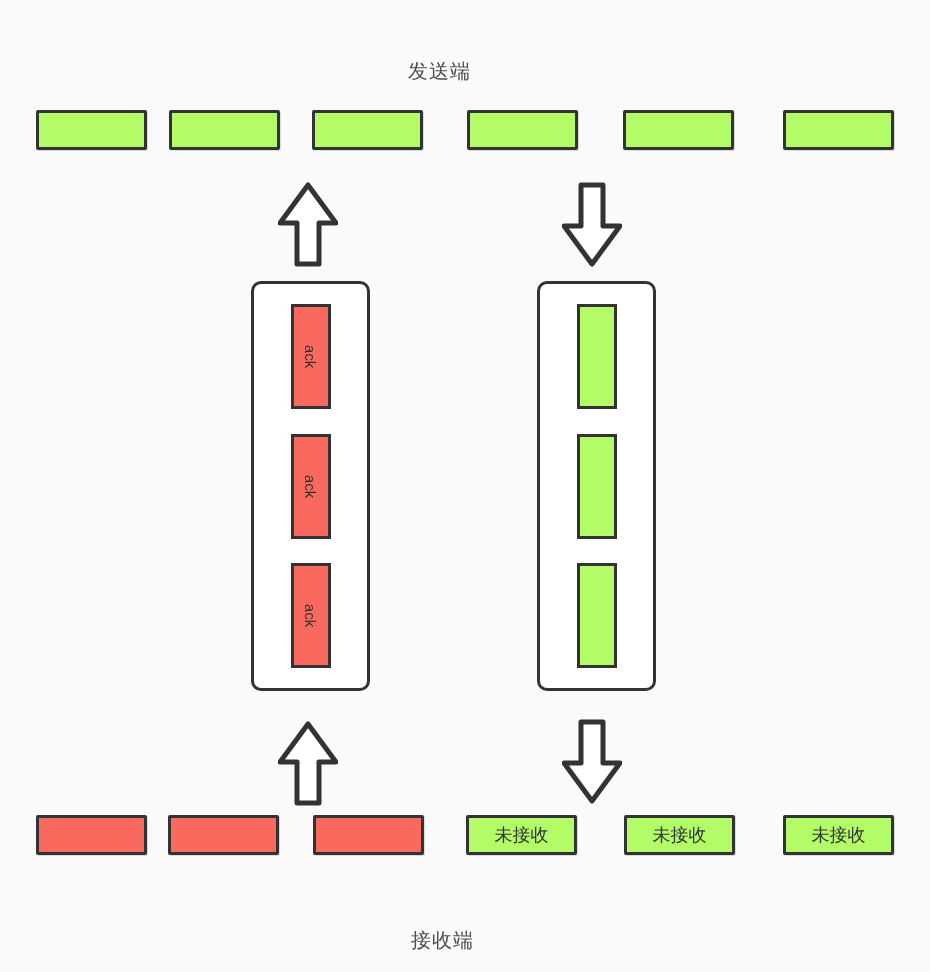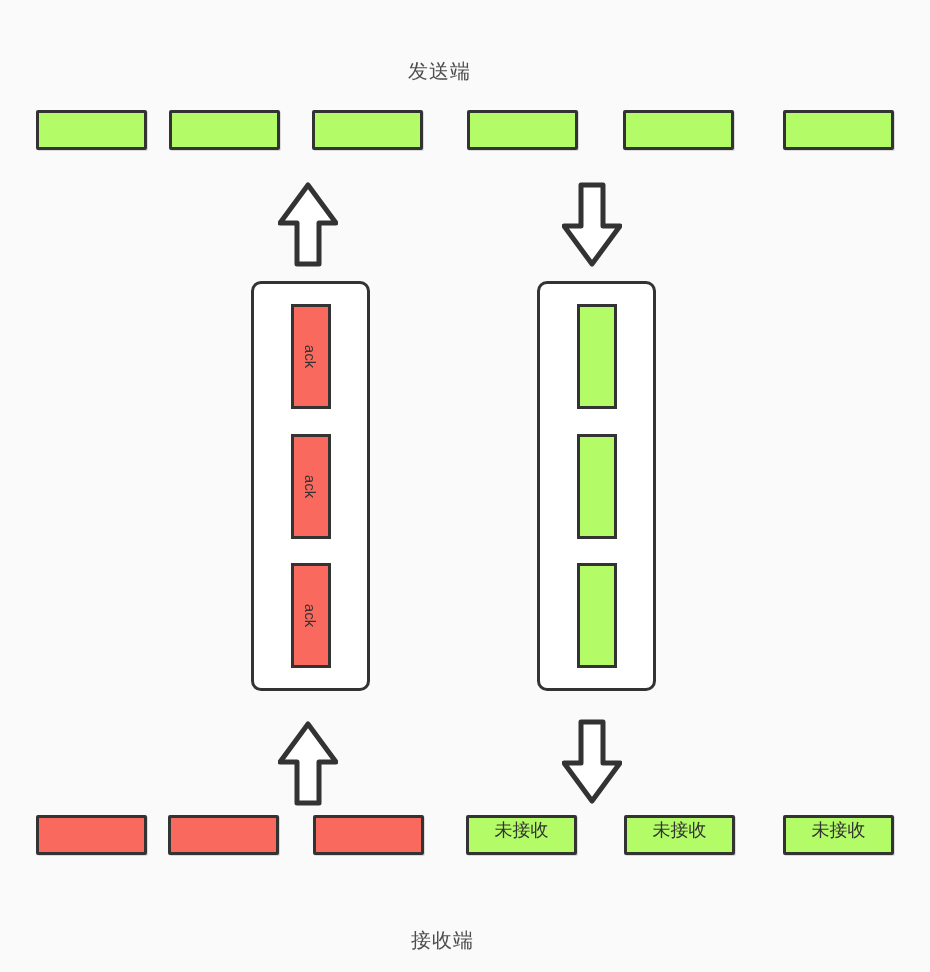--- a/index.html
+++ b/index.html
@@ -28,21 +28,21 @@
   }
   .sender-label{left:408px;top:58px;}
   .receiver-label{left:411px;top:895px;margin-top:32px;}
 
   .packet{
     position:absolute;
     width:111px;height:40px;
     border:3px solid var(--border);
     border-radius:2px;
     box-shadow:1px 1px 0 rgba(0,0,0,0.12);
-    display:flex;justify-content:center;
+    display:flex;align-items:center;justify-content:center;
   }
   .packet.green{background:var(--green);}
   .packet.red{background:var(--red);}
   .packet .packet-label{
     font-size:18px;
     color:var(--box_text);
   }
   .row-top{top:110px;}
   .row-bottom{top:815px;}
 

